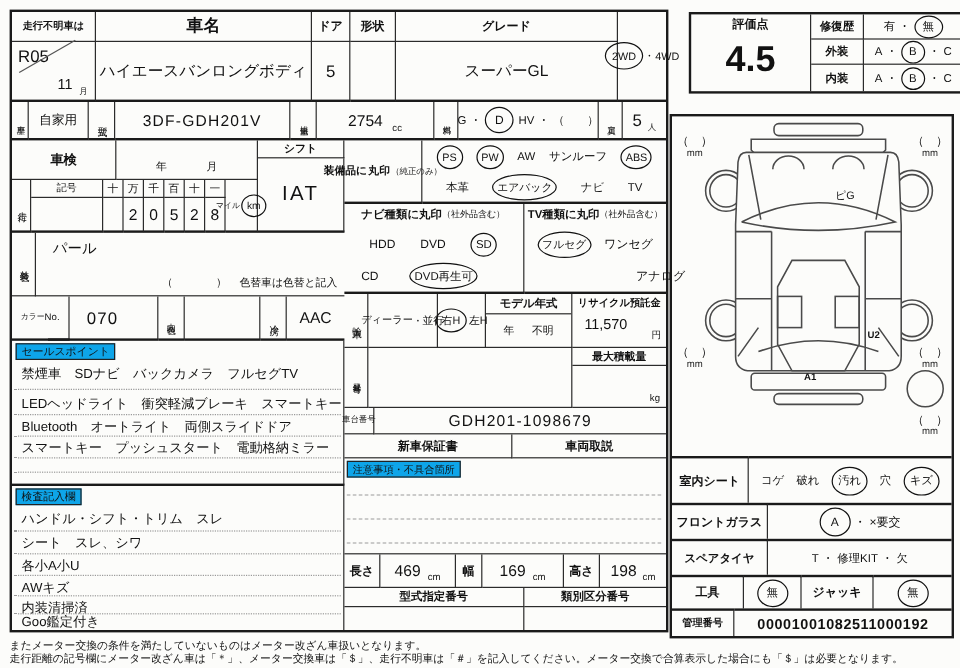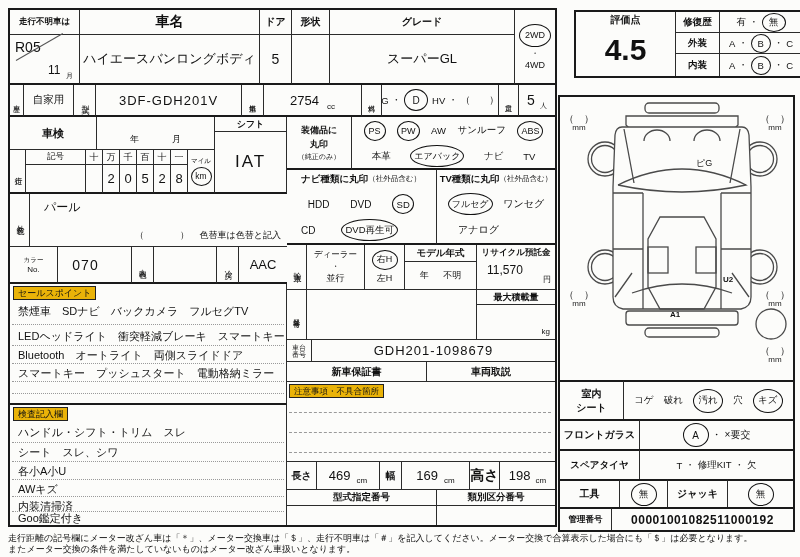--- a/index.html
+++ b/index.html
@@ -4,24 +4,24 @@
 <style>
   html,body{margin:0;padding:0;background:#e8e8e8}
   .sheet{position:relative;width:800px;height:557px;background:#fcfcfa;font-family:"Liberation Sans",sans-serif;color:#111;overflow:hidden}
   .c{position:absolute;box-sizing:border-box;display:flex;align-items:center;justify-content:center;white-space:nowrap}
   .bd2{border:2px solid #1a1a1a}
   .br{border-right:1px solid #2b2b2b}
   .bb{border-bottom:1px solid #2b2b2b}
   .bb2{border-bottom:2px solid #1a1a1a}
   .bt2{border-top:2px solid #1a1a1a}
   .bold{font-weight:700}
-  .col{flex-direction:column}
+  .col{}
   .vert{writing-mode:vertical-rl;text-orientation:upright;line-height:1;letter-spacing:1px}
   .circ{display:inline-flex;align-items:center;justify-content:center;border:1.6px solid #111;border-radius:50%;padding:0 3px;min-width:22px;height:20px;box-sizing:border-box}
-  .tag{position:absolute;border:1px solid #222;background:#eab308;font-size:9px;line-height:12px;padding:0 4px;white-space:nowrap}
+  .tag{position:absolute;border:1px solid #222;background:#0ea5e9;font-size:9px;line-height:12px;padding:0 4px;white-space:nowrap}
   .txt{position:absolute;white-space:nowrap}
   .dot{position:absolute;height:0;border-bottom:1px dotted #9a9a9a}
   .dash{position:absolute;height:0;border-bottom:1px dashed #9a9a9a}
   .mmk{position:absolute;display:flex;flex-direction:column;align-items:center;line-height:1.1;color:#222}
   .sep{margin:0 3px}
   svg.car{position:absolute;left:0;top:0}
 </style>
 </head>
 <body>
 
@@ -185,21 +185,21 @@
     </div>
     <div style="position:absolute;left:427px;top:160px;width:118px;height:75px;border-bottom:2px solid #1a1a1a;box-sizing:border-box">
       <div class="c" style="left:0;top:2px;width:118px;height:14px">
         <span class="bold" style="font-size:9.5px">TV種類に丸印</span>
         <span style="font-size:7.5px">（社外品含む）</span>
       </div>
       <div class="c" style="left:0;top:21px;width:118px;height:26px;justify-content:space-evenly;font-size:10px">
         <span class="circ" style="font-size:9px;height:22px">フルセグ</span>
         <span>ワンセグ</span>
       </div>
-      <div class="c" style="left:1px;top:47px;width:118px;height:26px;justify-content:flex-start;padding-left:20px;font-size:10px">
+      <div class="c" style="left:16px;top:47px;width:118px;height:26px;justify-content:flex-end;padding-left:20px;font-size:10px">
         <span>アナログ</span>
       </div>
     </div>
 
     <div class="c br bb vert" style="left:277px;top:235px;width:20px;height:45px;font-size:8px">輸入車</div>
     <div class="c col br bb" style="left:297px;top:235px;width:58px;height:45px;gap:0">
       <span style="font-size:8.5px">ディーラー</span>
       <span style="font-size:8px">・</span>
       <span style="font-size:9px">並行</span>
     </div>
@@ -246,21 +246,21 @@
     <div class="c br bb bold" style="left:277px;top:452px;width:30px;height:28px;font-size:10px">長さ</div>
     <div class="c br bb" style="left:307px;top:452px;width:63px;height:28px">
       <span style="font-size:13px">469</span>
       <span style="font-size:8px;align-self:flex-end;margin:0 0 4px 6px">cm</span>
     </div>
     <div class="c br bb bold" style="left:370px;top:452px;width:22px;height:28px;font-size:10px">幅</div>
     <div class="c br bb" style="left:392px;top:452px;width:68px;height:28px">
       <span style="font-size:13px">169</span>
       <span style="font-size:8px;align-self:flex-end;margin:0 0 4px 6px">cm</span>
     </div>
-    <div class="c br bb bold" style="left:460px;top:452px;width:30px;height:28px;font-size:14px">高さ</div>
+    <div class="c br bb bold" style="left:460px;top:452px;width:30px;height:28px;font-size:10px">高さ</div>
     <div class="c bb" style="left:490px;top:452px;width:55px;height:28px">
       <span style="font-size:13px">198</span>
       <span style="font-size:8px;align-self:flex-end;margin:0 0 4px 5px">cm</span>
     </div>
 
     <div class="c br bb bold" style="left:277px;top:480px;width:150px;height:16px;font-size:9.5px">型式指定番号</div>
     <div class="c bb bold" style="left:427px;top:480px;width:118px;height:16px;font-size:9.5px">類別区分番号</div>
     <div class="c br" style="left:277px;top:496px;width:150px;height:19px"></div>
     <div class="c" style="left:427px;top:496px;width:118px;height:19px"></div>
 
@@ -391,17 +391,17 @@
       <span class="circ" style="min-width:26px;height:23px;font-size:9.5px">無</span>
     </div>
 
     <div class="c bt2 bold" style="left:0;top:410px;width:52px;height:23px;border-right:1px solid #2b2b2b;font-size:8.5px">管理番号</div>
     <div class="c bt2" style="left:52px;top:410px;width:181px;height:23px;font-size:12px;font-weight:600;letter-spacing:0.5px">00001001082511000192</div>
 
   </div>
   </div>
 
   <div style="position:absolute;left:8px;top:533px;width:786px;line-height:11px">
+    <div style="font-size:9px;white-space:nowrap">またメーター交換の条件を満たしていないものはメーター改ざん車扱いとなります。</div>
     <div style="font-size:9px;white-space:nowrap">走行距離の記号欄にメーター改ざん車は「＊」、メーター交換車は「＄」、走行不明車は「＃」を記入してください。メーター交換で合算表示した場合にも「＄」は必要となります。</div>
-    <div style="font-size:9px;white-space:nowrap">またメーター交換の条件を満たしていないものはメーター改ざん車扱いとなります。</div>
   </div>
 
 </div>
 
 </body></html>

